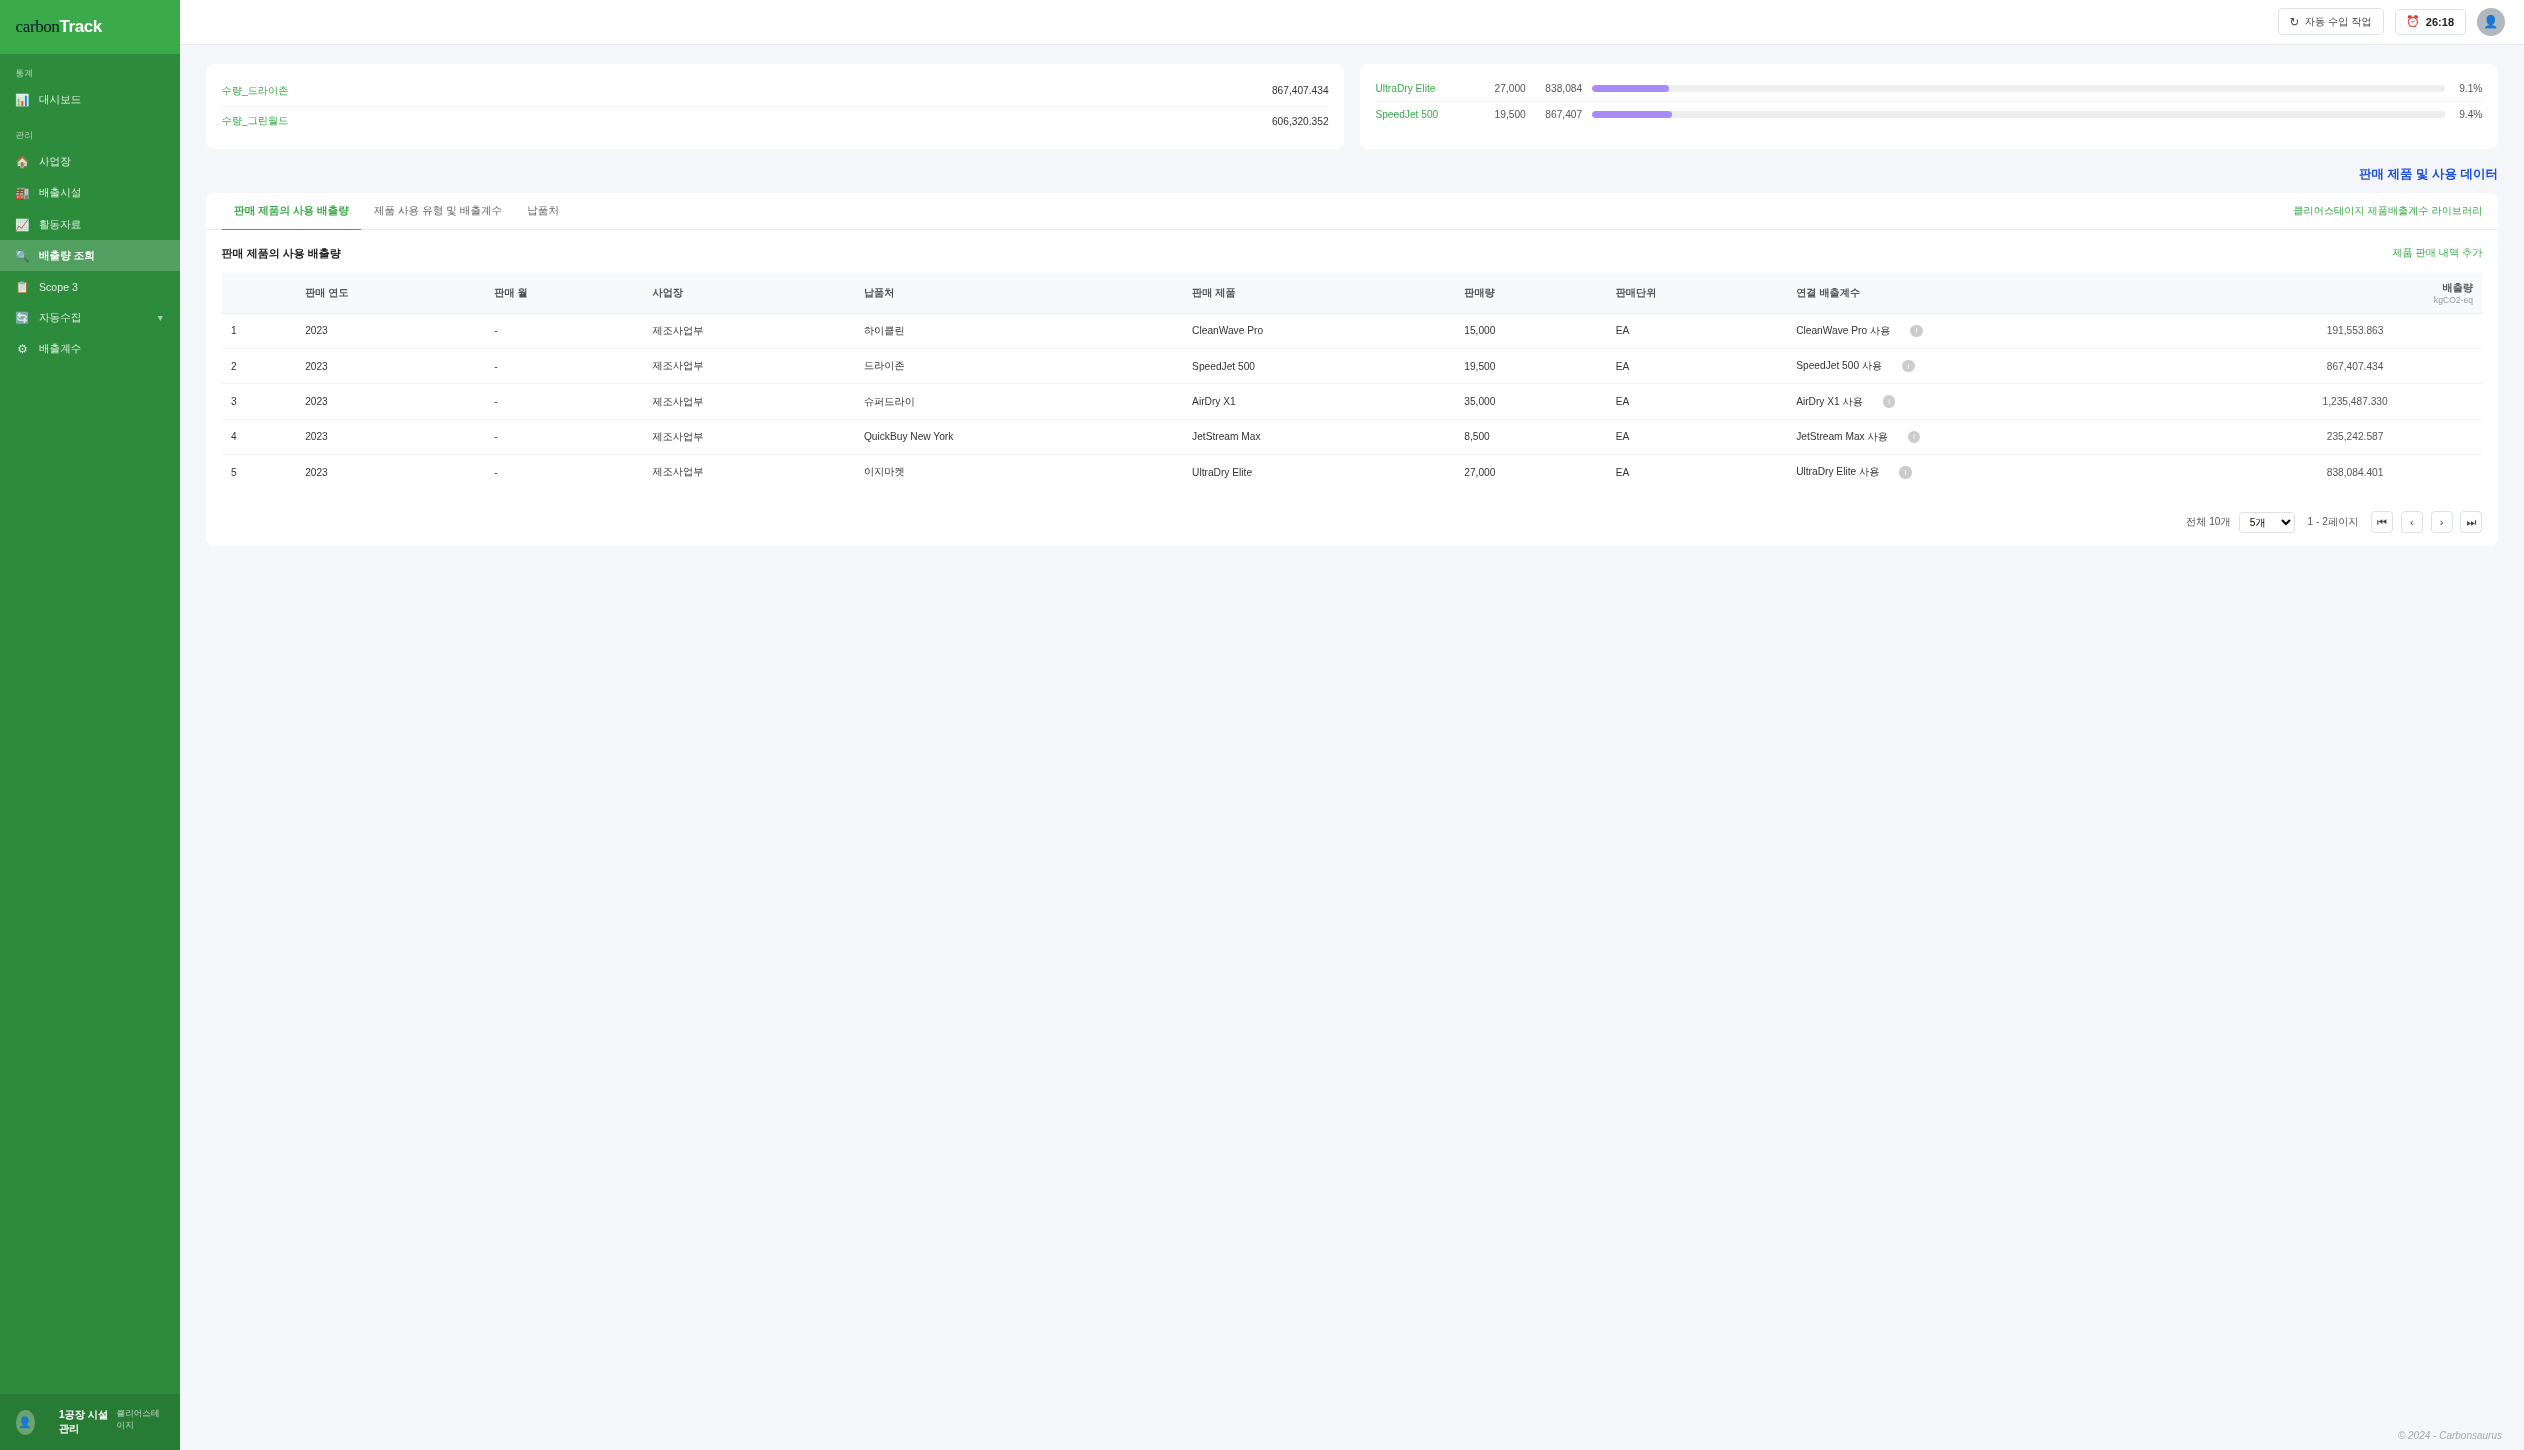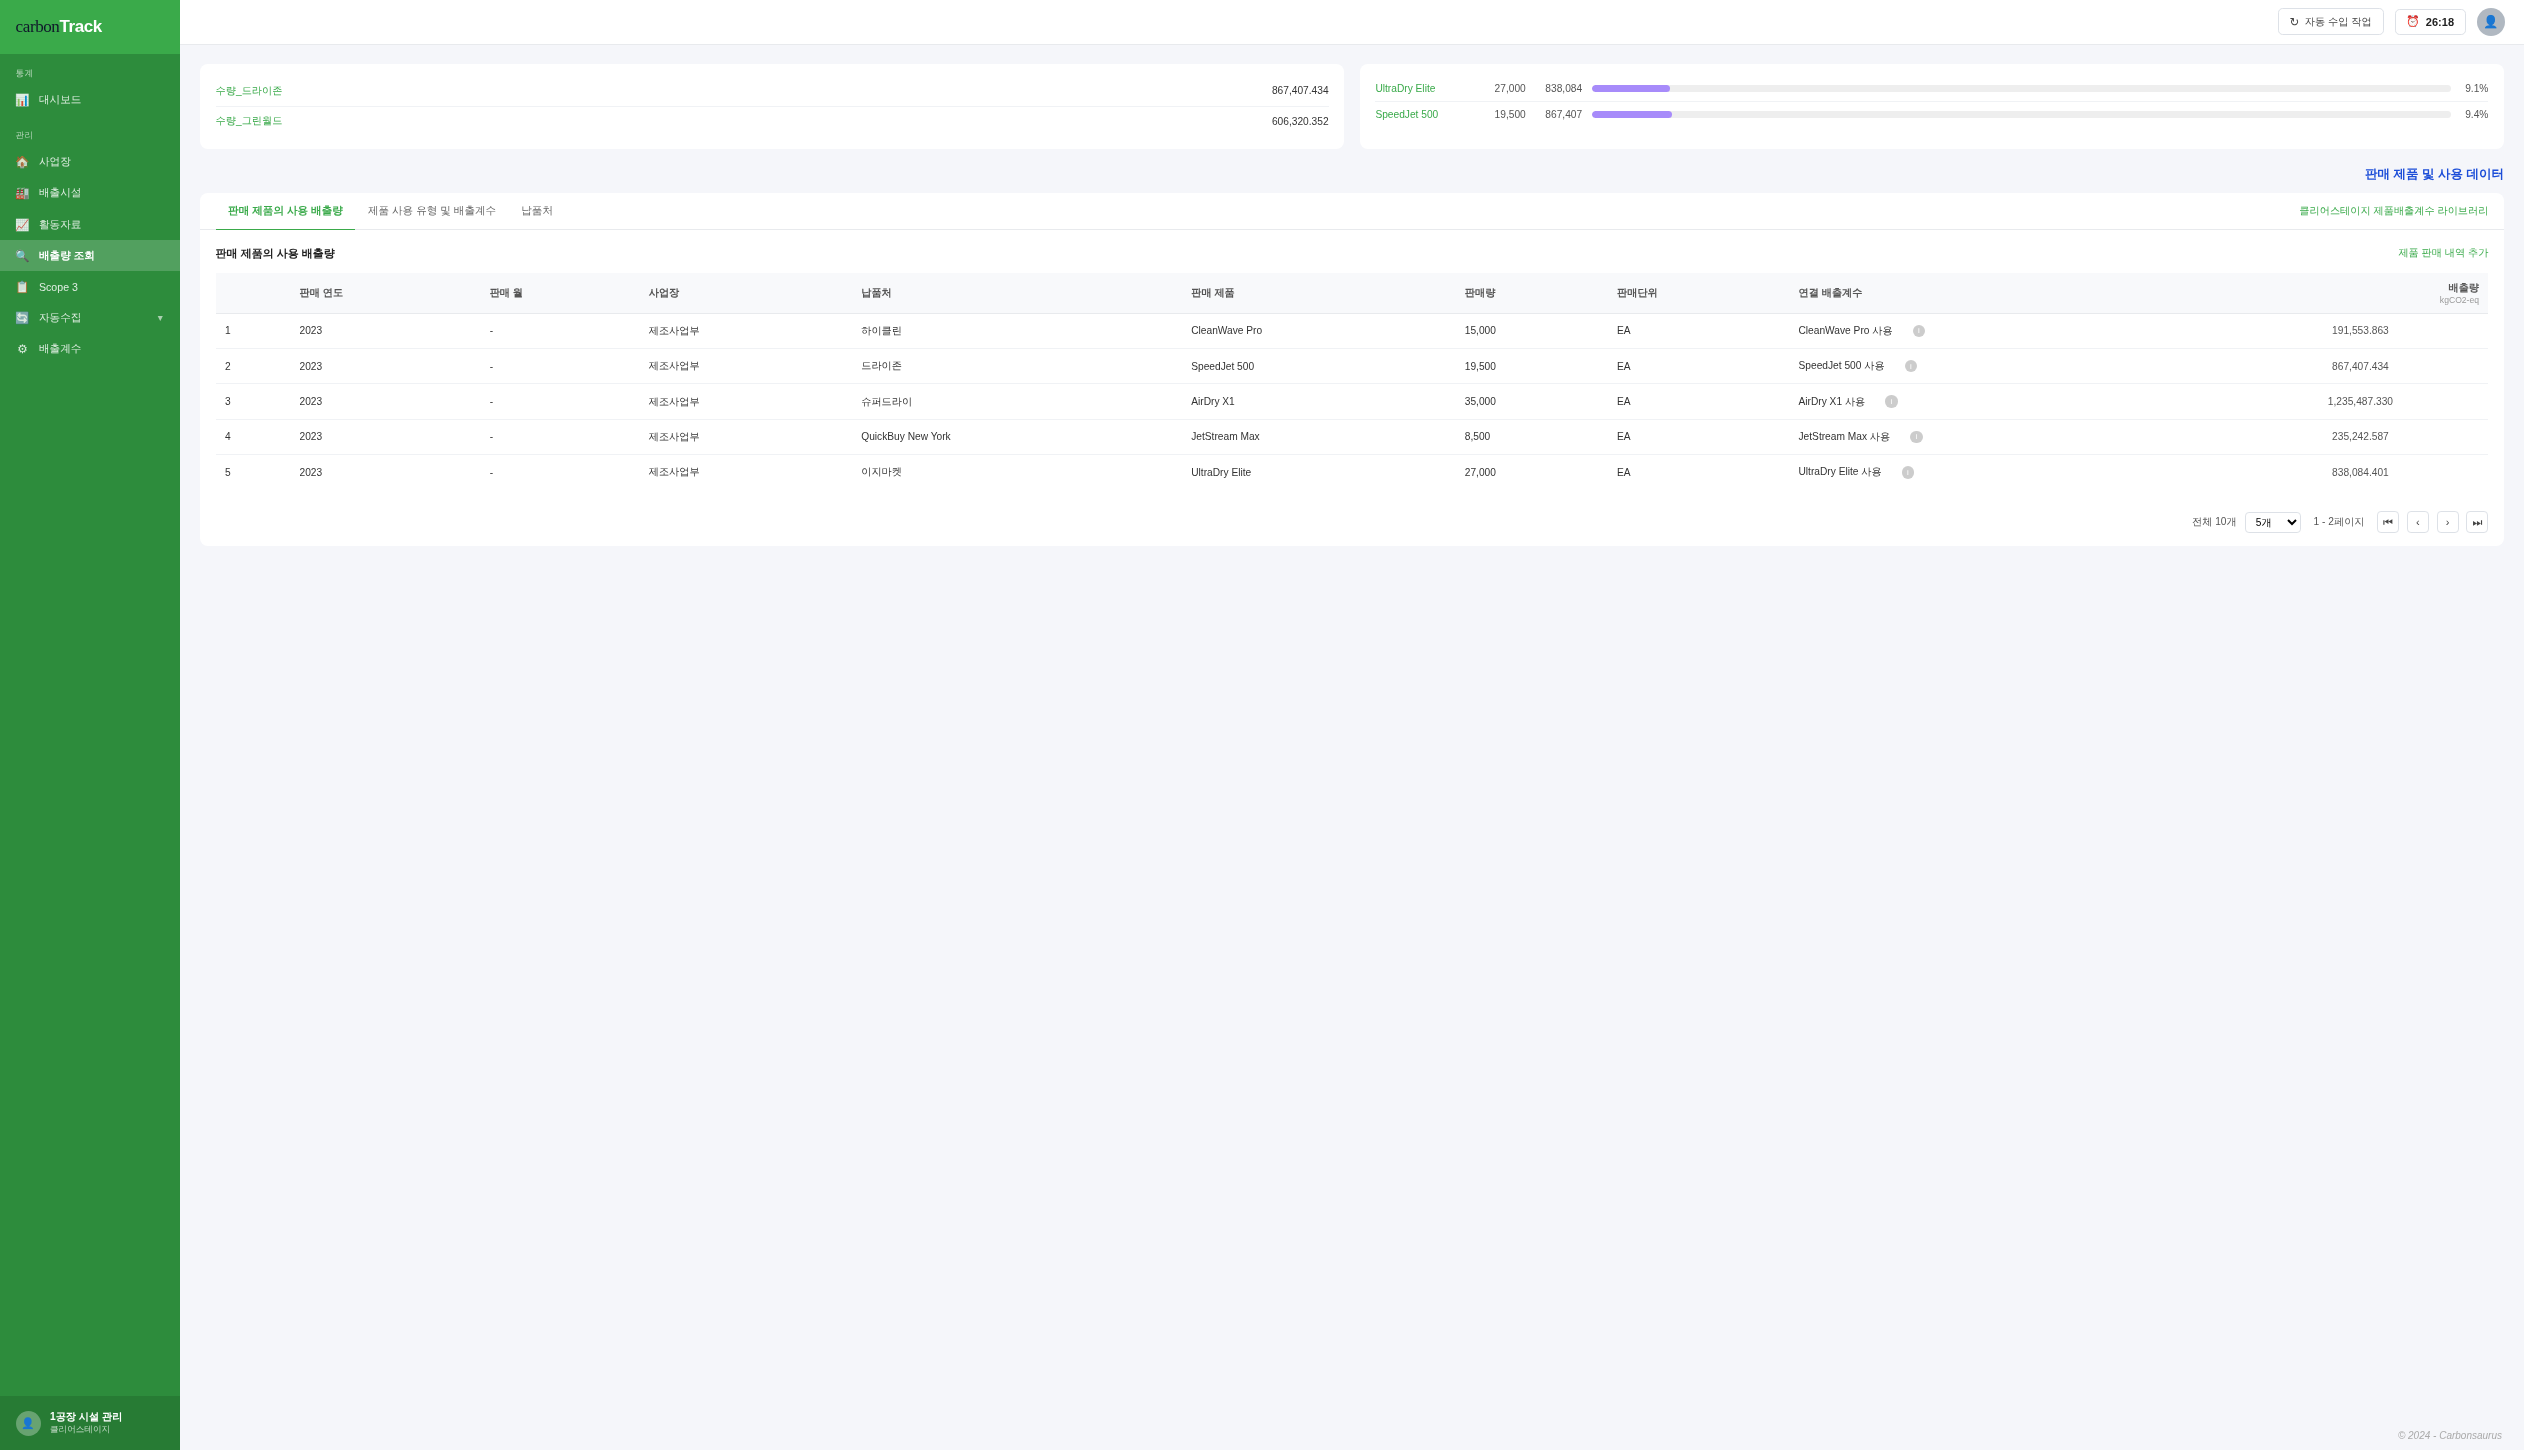--- a/index.html
+++ b/index.html
@@ -51,21 +51,21 @@
       background: rgba(0,0,0,0.12);
       display: flex;
       align-items: center;
       gap: 9.4px;
     }
     .sidebar-bottom .avatar-small {
       width: 25px; height: 25px; background: rgba(255,255,255,0.3);
       border-radius: 50%; display: flex; align-items: center; justify-content: center;
       font-size: 11px; color: white;
     }
-    .sidebar-bottom-info { display: flex; flex-direction: column; }
+    .sidebar-bottom-info { display: flex; flex-direction: row; margin-left: 14px; }
     .sidebar-bottom-name { font-size: 10.2px; font-weight: 600; color: white; }
     .sidebar-bottom-sub { font-size: 8.6px; color: rgba(255,255,255,0.7); }
 
     
     .main {
       flex: 1;
       display: flex;
       flex-direction: column;
       overflow: hidden;
     }
@@ -105,21 +105,21 @@
       background: #b0b8c1;
       border-radius: 50%;
       display: flex; align-items: center; justify-content: center;
       color: white; font-size: 12.5px;
       cursor: pointer;
     }
 
     .content {
       flex: 1;
       overflow-y: auto;
-      padding: 19px 20px;
+      padding: 19px 26px;
       background: #f5f6fa;
     }
 
     
     .top-summary {
       display: flex;
       gap: 15.6px;
       margin-bottom: 17px;
     }
     .summary-left {

